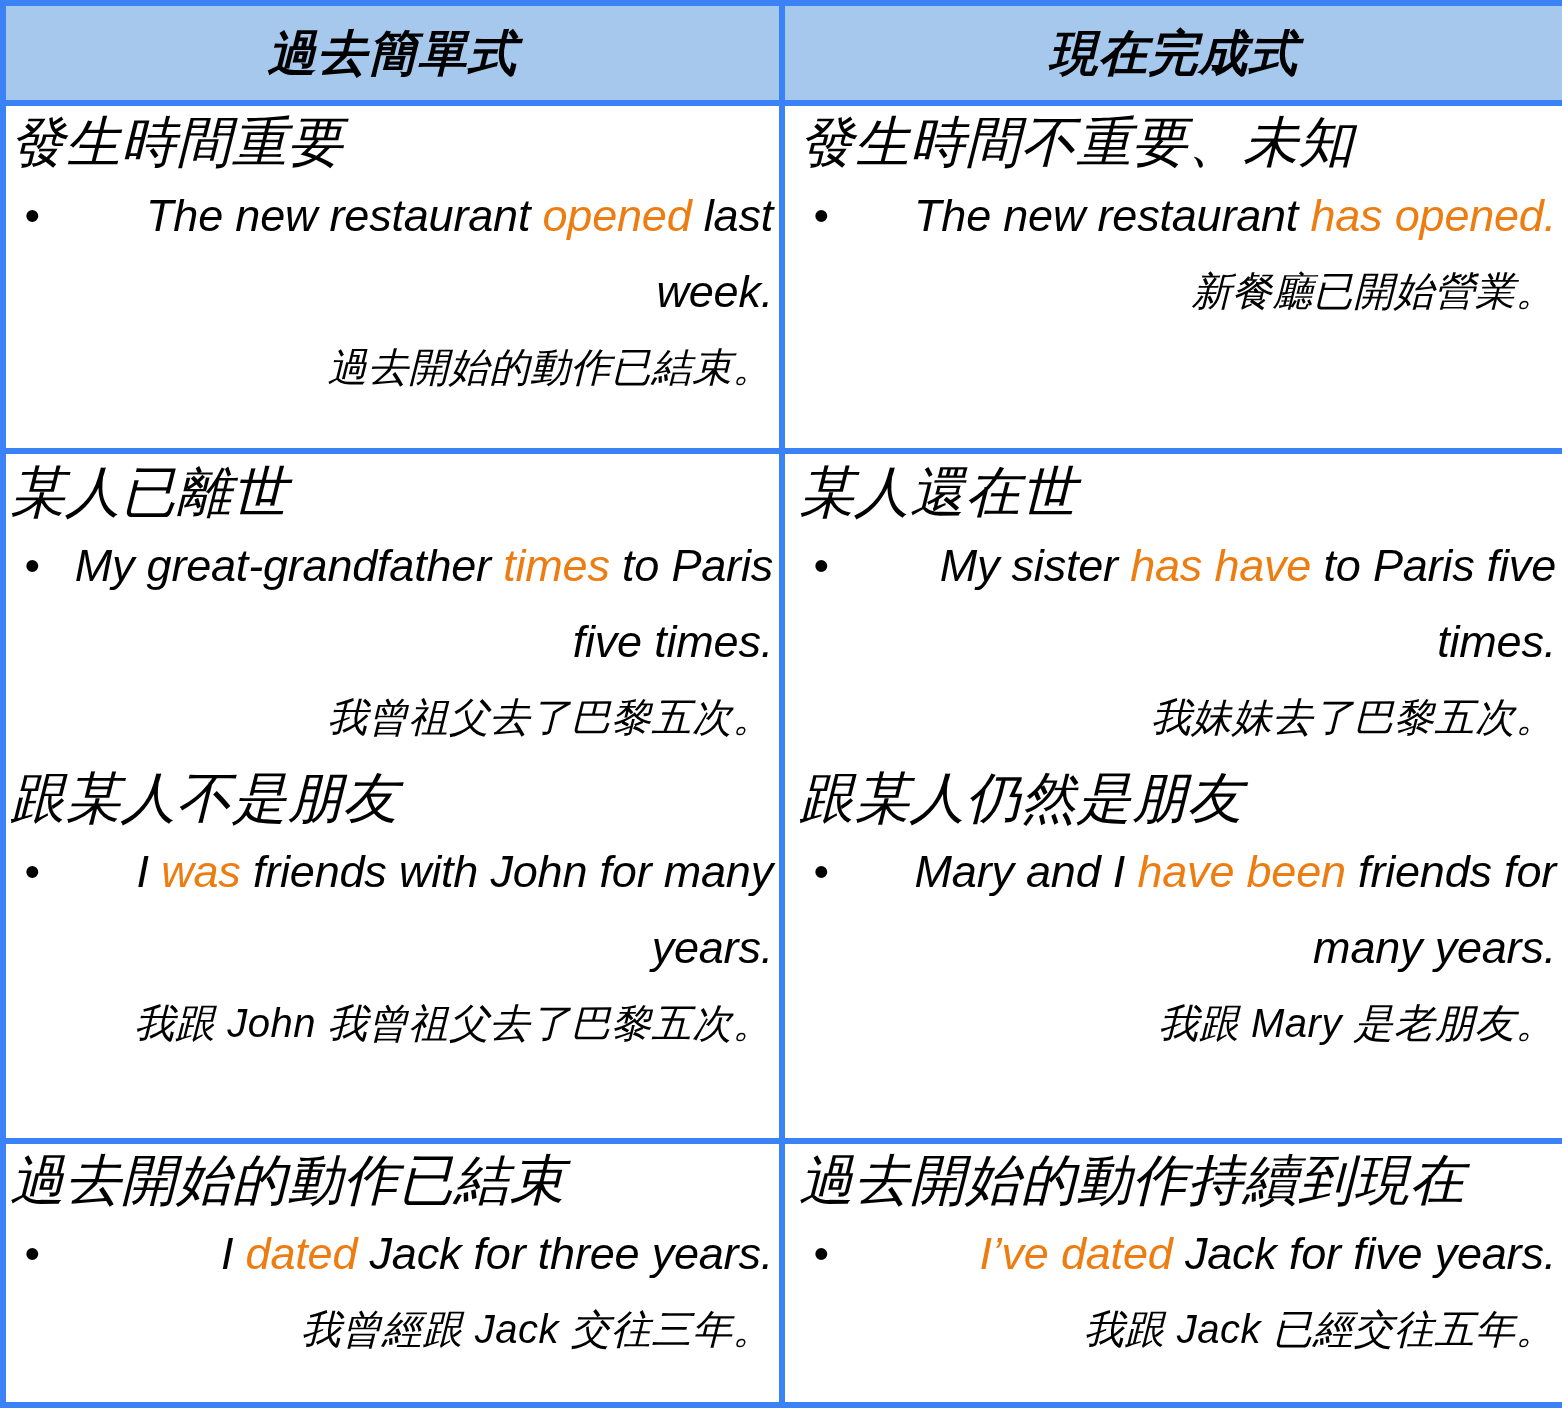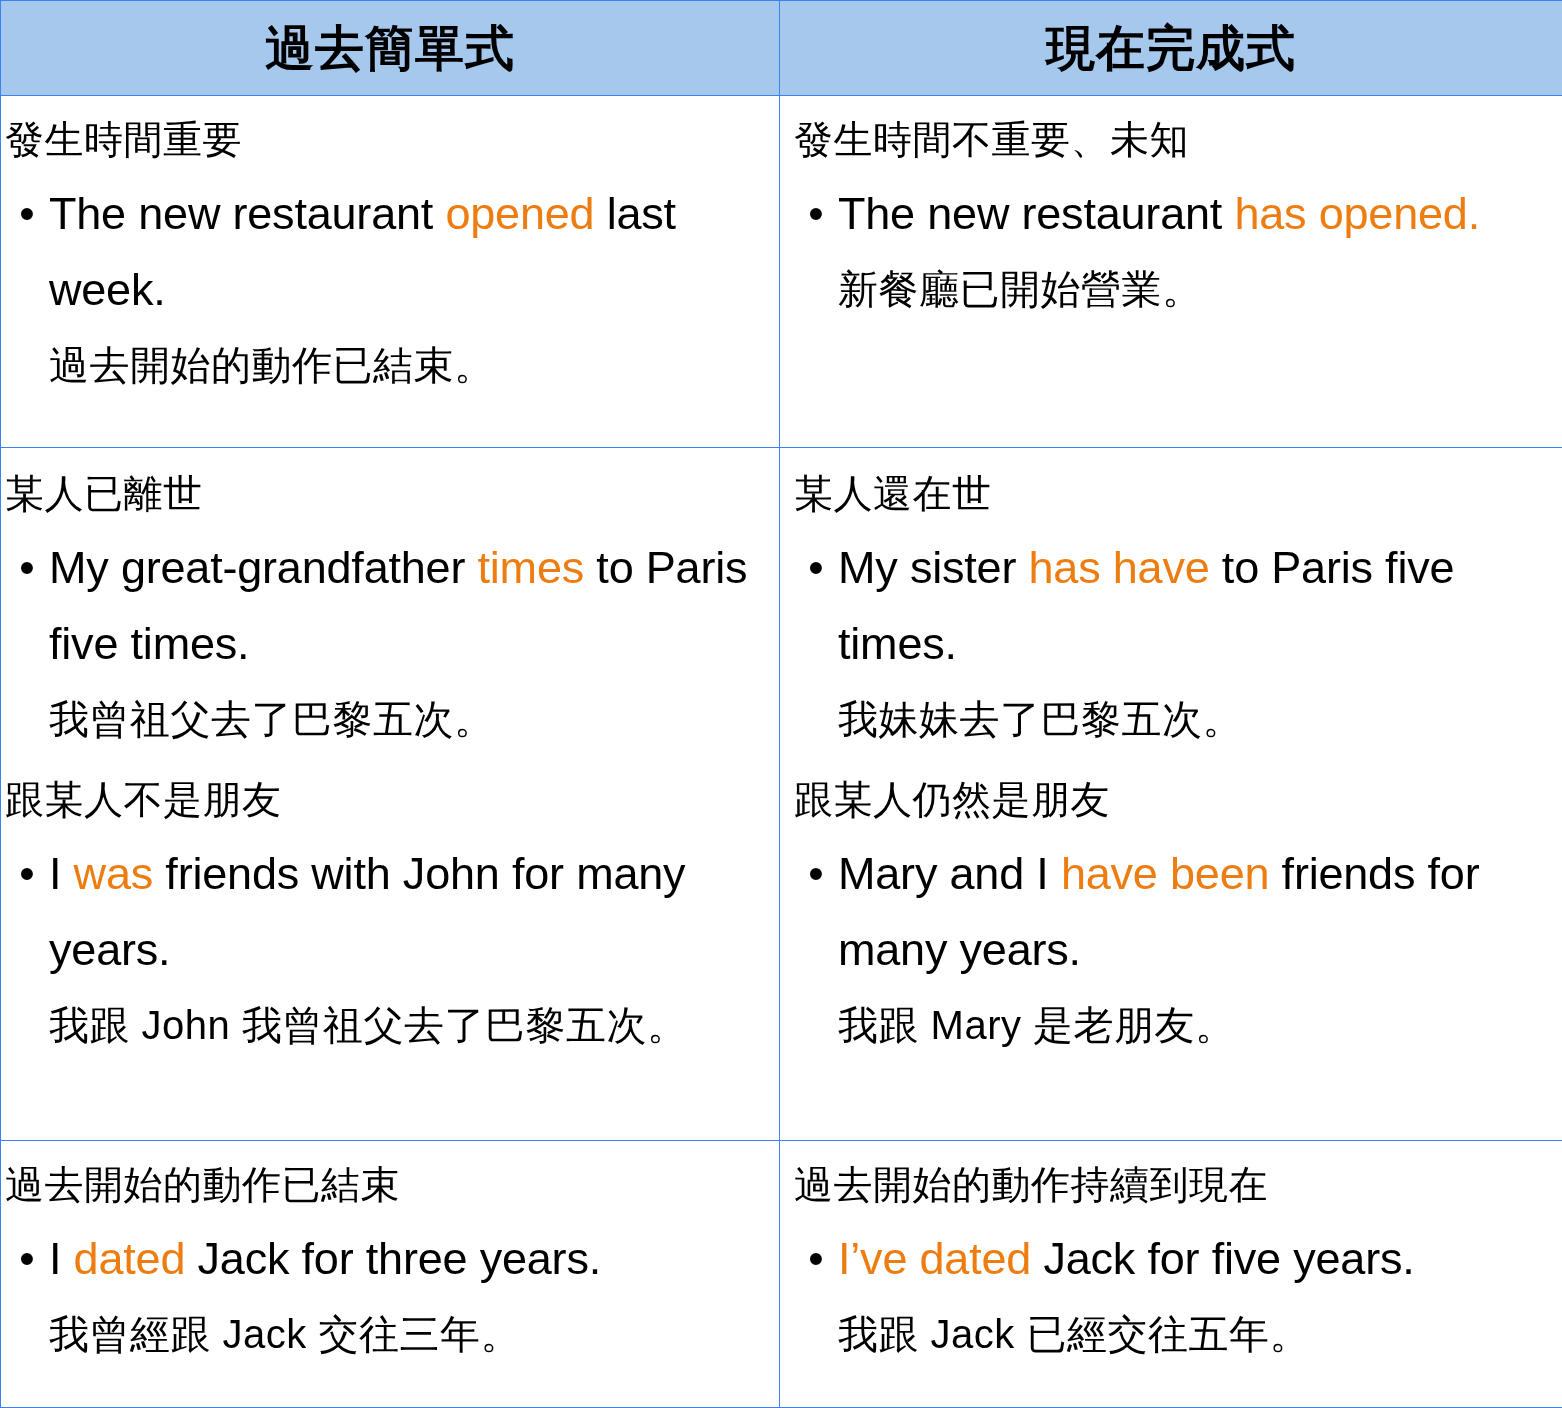--- a/index.html
+++ b/index.html
@@ -20,23 +20,24 @@
     height: 1408px;
     border-collapse: collapse;
     table-layout: fixed;
   }
 
   .tense-table col.col-left  { width: 779px; }
   .tense-table col.col-right { width: 783px; }
 
   .tense-table th,
   .tense-table td {
-    border: 1px solid #3b82f6;
+    border: 6px solid #3b82f6;
     vertical-align: top;
     padding: 0;
+    font-style: italic;
   }
 
   
   thead th {
     background: #a6c8ec;
     text-align: center;
     font-weight: bold;
     font-size: 49px;
     line-height: 94px;
     height: 94px;
@@ -48,23 +49,23 @@
   
   td.cell {
     padding: 4px 6px 6px 4px;
   }
   td.cell.right-cell {
     padding-left: 14px;
   }
 
   
   .category {
-    font-size: 39px;
+    font-size: 55px;
     line-height: 60px;
-    margin: 8px 0 6px 0;
+    margin: 0 0 6px 0;
     white-space: nowrap;
     letter-spacing: 0.5px;
   }
 
   
   .bullet-block {
     margin: 0 0 4px 0;
     padding: 0;
   }
   .bullet-row {
@@ -75,20 +76,21 @@
     width: 44px;
     flex: 0 0 44px;
     font-size: 44px;
     line-height: 76px;
     text-align: center;
     user-select: none;
   }
   .bullet-body {
     flex: 1 1 auto;
     min-width: 0;
+    text-align: right;
   }
   .en-line {
     font-size: 45px;
     line-height: 76px;
     letter-spacing: -0.2px;
   }
   .zh-line {
     font-size: 40px;
     line-height: 74px;
     letter-spacing: 0.5px;

